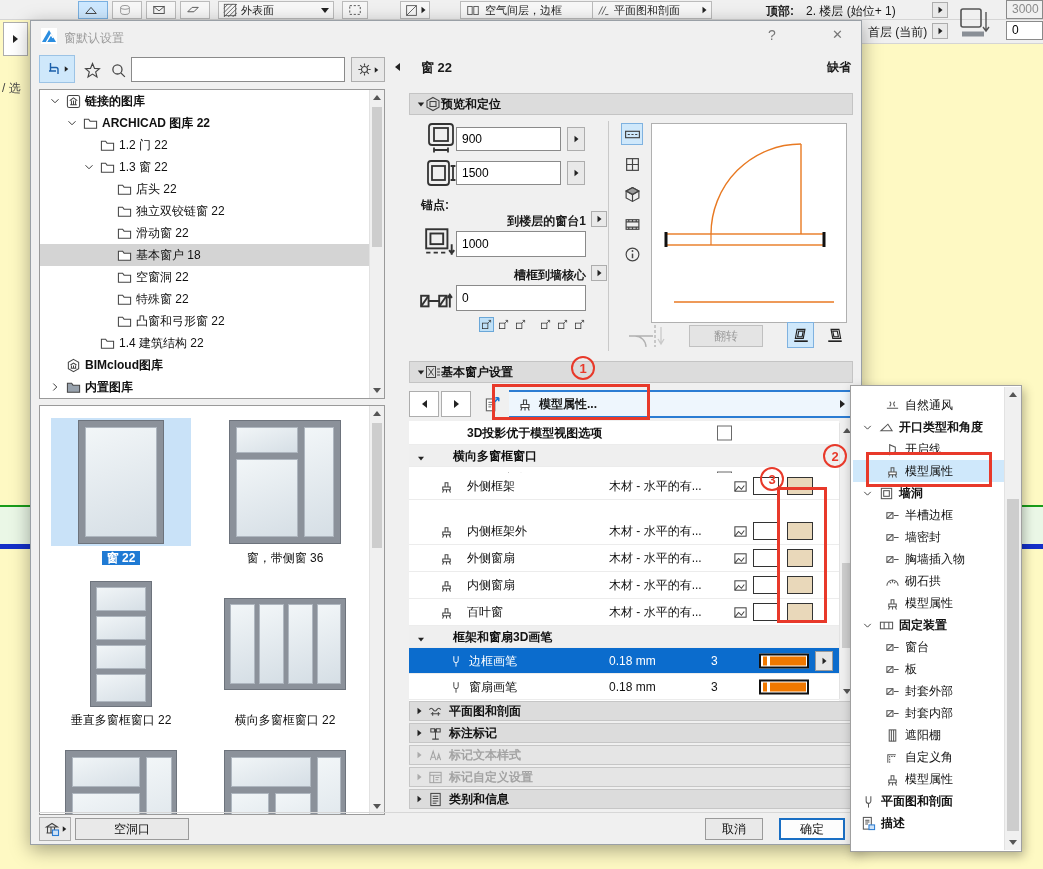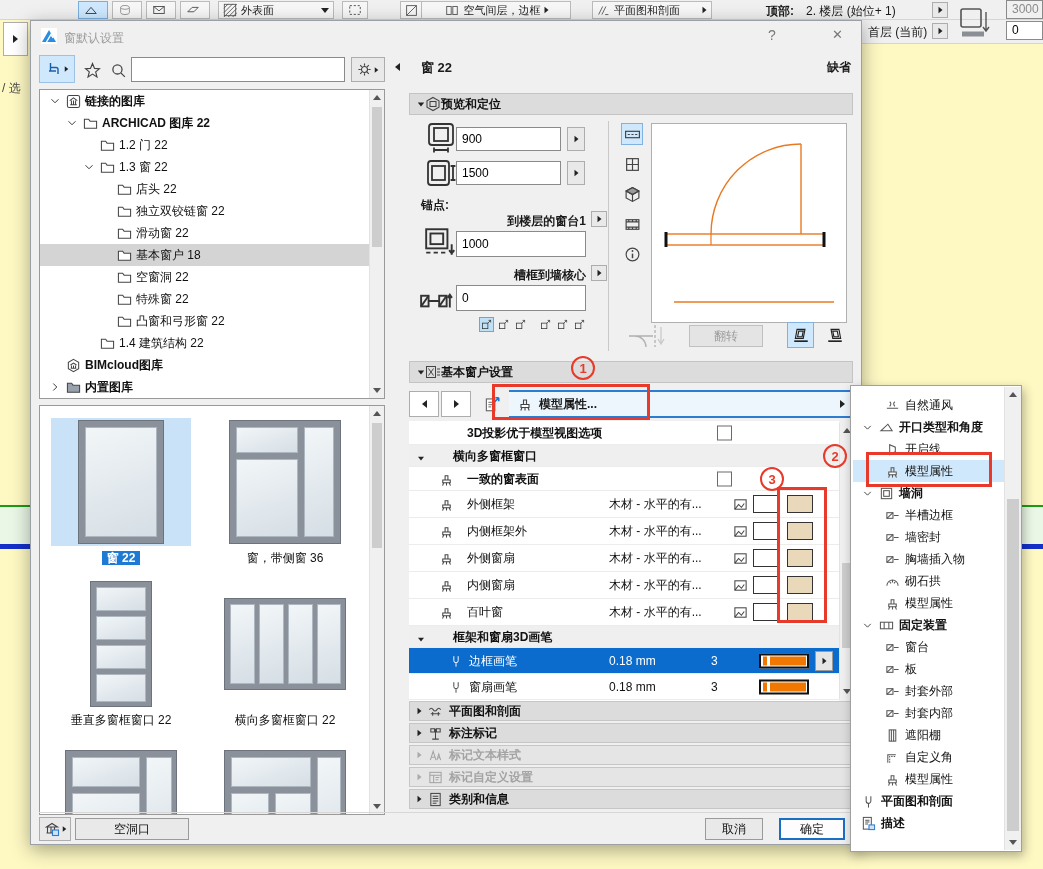--- a/index.html
+++ b/index.html
@@ -121,21 +121,21 @@
           <rect x="2" y="3" width="12" height="10" stroke-dasharray="2.5 2"></rect>
         </svg>
       </div>
     <div class="tbtn" style="left:400px;width:30px;justify-content:space-between">
         <svg class="ic" width="13" height="13" viewBox="0 0 16 16" fill="none" stroke="#555" stroke-width="1.1">
           <rect x="2" y="2" width="12" height="12"></rect>
           <path d="M2 14 L14 2"></path>
         </svg>
         <span class="tri-r" style="transform:scale(.8)"></span>
       </div>
-    <div class="tbtn" style="left:421px;width:150px;justify-content:center">
+    <div class="tbtn" style="left:460px;width:150px;justify-content:space-between">
         <span class="flexc" style="gap:4px">
           <svg class="ic" width="16" height="13" viewBox="0 0 16 16" fill="none" stroke="#555" stroke-width="1.1">
             <rect x="1.5" y="3" width="5.5" height="10"></rect>
             <rect x="9" y="3" width="5.5" height="10"></rect>
           </svg>
           <span>空气间层，边框</span>
         </span>
         <span class="tri-r" style="transform:scale(.8)"></span>
       </div>
     <div class="tbtn" style="left:592px;width:120px;justify-content:space-between">
@@ -584,21 +584,21 @@
           </div>
           <div class="trowt" style="top:46px;height:24px">
             <span class="icab" style="left:30px"><svg class="ic" width="15" height="15" viewBox="0 0 16 16" fill="none" stroke="#444" stroke-width="1.1">
                 <path d="M4 8.5 h8 v3 h-8 z" fill="#fff"></path>
                 <path d="M6.5 8.5 v-4.5 h3 v4.5"></path>
                 <path d="M5 11.5 l-1.2 3 M8 11.5 v3 M11 11.5 l1.2 3"></path>
               </svg></span>
             <span class="rlab b" style="left:58px">一致的窗表面</span>
             <span class="cbox" style="left:308px"></span>
           </div>
-          <div class="trowt" style="top:70px;height:27px">
+          <div class="trowt" style="top:52px;height:27px">
             <span class="icab" style="left:30px"><svg class="ic" width="15" height="15" viewBox="0 0 16 16" fill="none" stroke="#444" stroke-width="1.1">
                 <path d="M4 8.5 h8 v3 h-8 z" fill="#fff"></path>
                 <path d="M6.5 8.5 v-4.5 h3 v4.5"></path>
                 <path d="M5 11.5 l-1.2 3 M8 11.5 v3 M11 11.5 l1.2 3"></path>
               </svg></span>
             <span class="rlab" style="left:58px">外侧框架</span>
             <span class="rlab" style="left:200px">木材 - 水平的有...</span>
             <span class="icab" style="left:324px"><svg class="ic" width="15" height="15" viewBox="0 0 16 16" fill="none" stroke="#444" stroke-width="1.1">
                 <rect x="2" y="3" width="12" height="10" fill="#fff"></rect>
                 <path d="M2 13 l4-5 3 3 3-4"></path>

